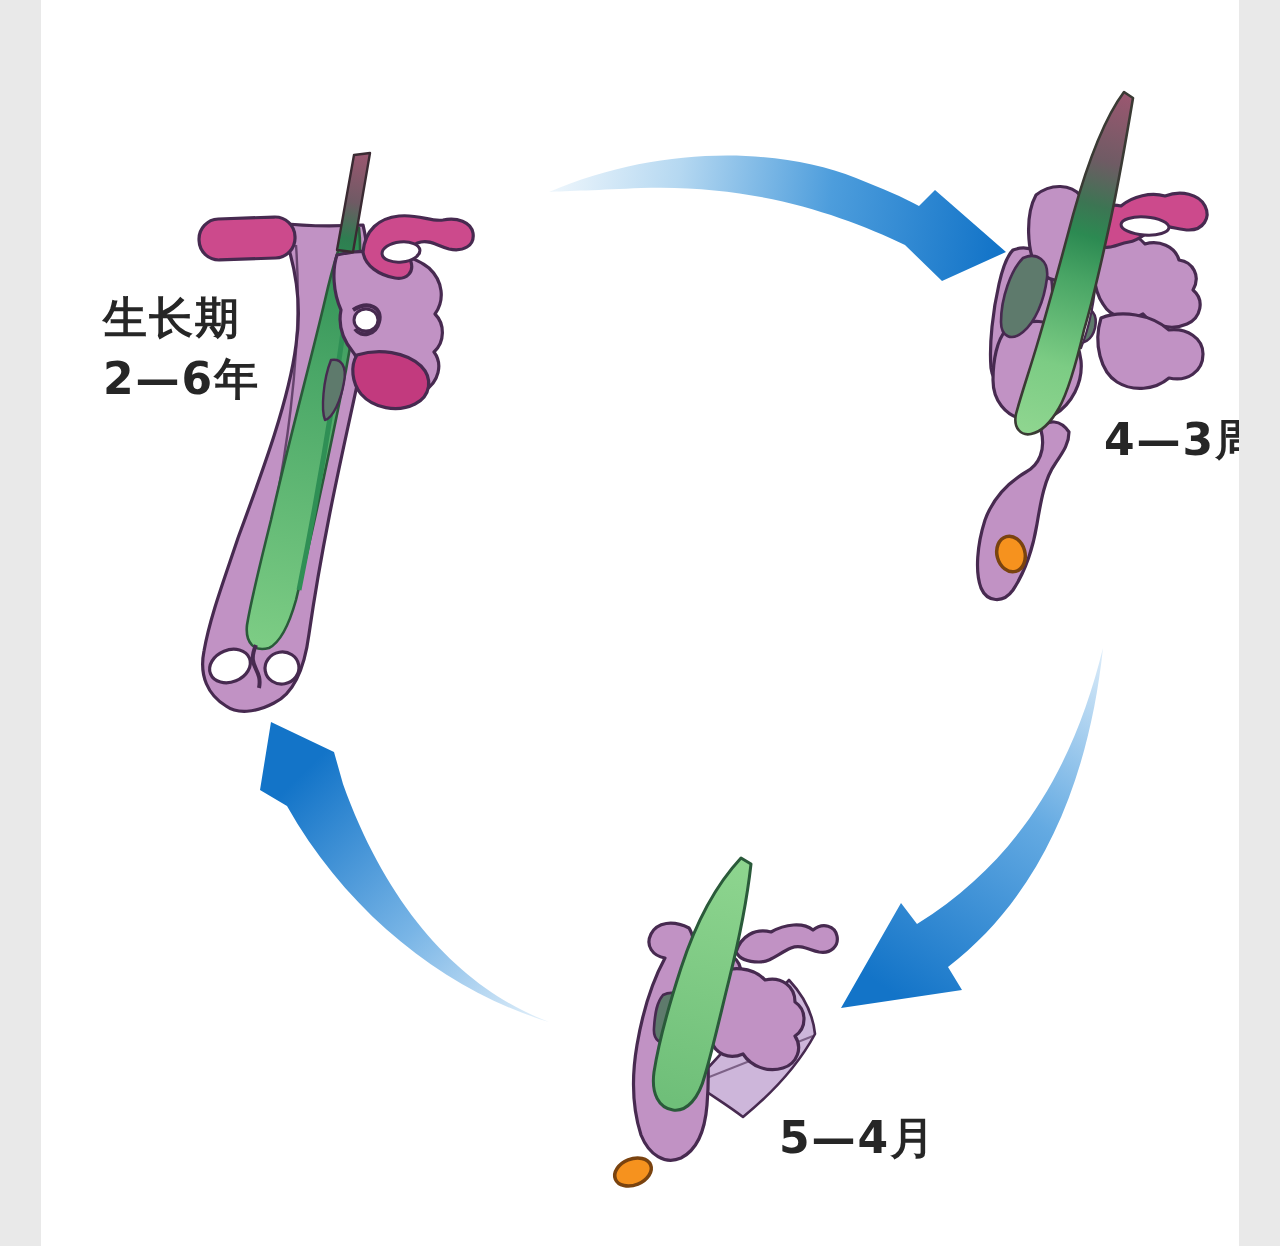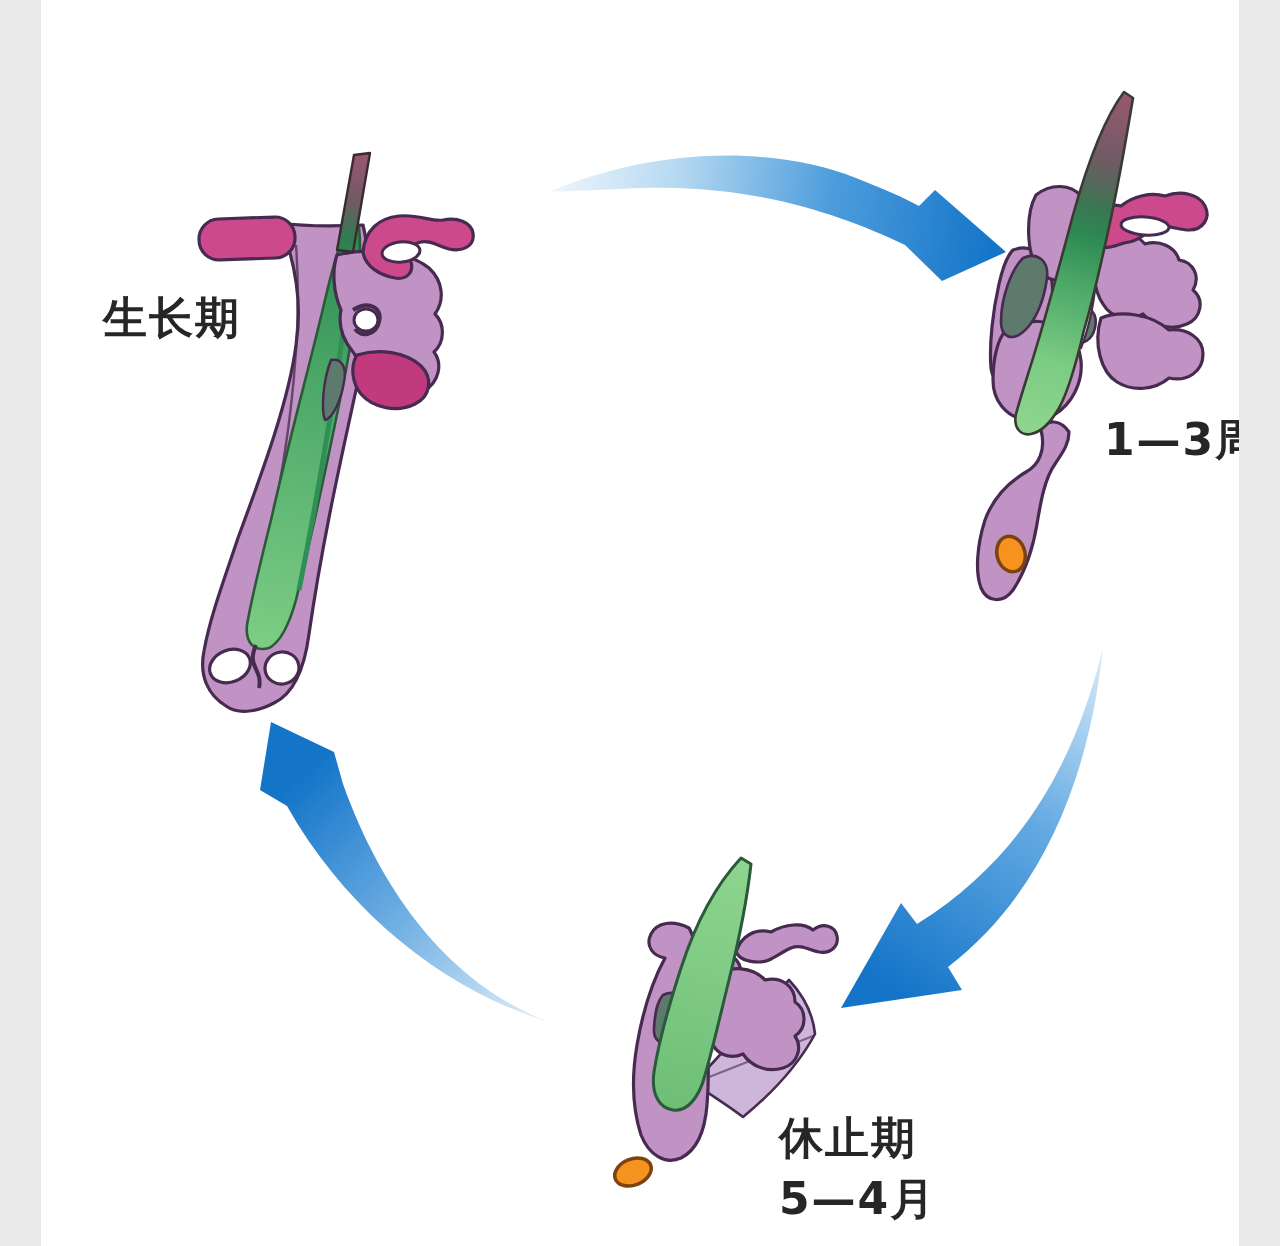--- a/index.html
+++ b/index.html
@@ -337,22 +337,22 @@
         C 618 1108, 610 1094, 613 1072
         C 618 1040, 628 1005, 640 968
         C 654 925, 672 888, 700 858 Z"></path>
 
       <ellipse cx="592" cy="1172" rx="19" ry="13" fill="#f6921e" stroke="#7a430f" stroke-width="3.5" transform="rotate(-22 592 1172)"></ellipse>
     </g>
   </svg>
 
   <div class="stage-label label-anagen">
     <span>生长期</span>
+    <span>2—6年</span>
   </div>
   <div class="stage-label label-catagen">
-    <span>1—3周</span>
+    <span>4—3周</span>
   </div>
   <div class="stage-label label-telogen">
-    <span>休止期</span>
     <span>5—4月</span>
   </div>
 
 </div>
 
 </body></html>

